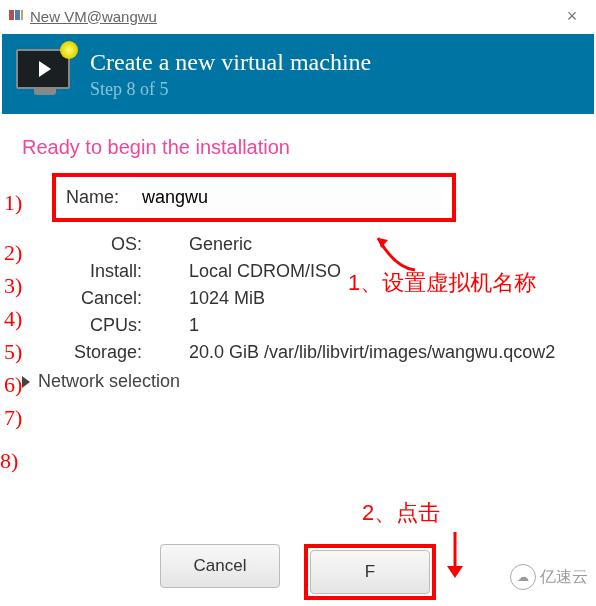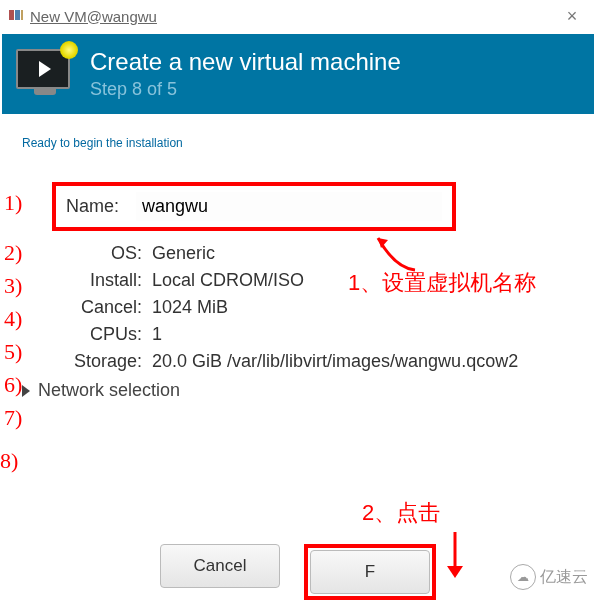--- a/index.html
+++ b/index.html
@@ -41,20 +41,21 @@
       cursor: pointer;
     }
 
     .banner {
       background: #0075a3;
       height: 80px;
       display: flex;
       align-items: center;
       padding: 0 14px;
       margin: 2px;
+      font-family: Liberation Serif, serif;
     }
     .monitor-icon {
       width: 58px;
       height: 50px;
       margin-right: 16px;
       position: relative;
     }
     .monitor-screen {
       width: 54px;
       height: 40px;
@@ -99,29 +100,30 @@
       font-size: 18px;
       margin-top: 3px;
     }
 
     .body-area {
       padding: 20px 22px;
       position: relative;
     }
 
     .ready-text {
-      font-size: 12px;
-      margin-bottom: 32px;
-      color: #0369a1;
+      font-size: 20px;
+      margin-bottom: 14px;
+      color: #ec4899;
     }
 
     .kv-row {
       display: flex;
       align-items: center;
       margin: 6px 0;
+      gap: 37px;
     }
     .kv-label {
       width: 130px;
       text-align: right;
       padding-right: 10px;
       font-size: 18px;
       color: #333;
     }
     .kv-value {
       font-size: 18px;

